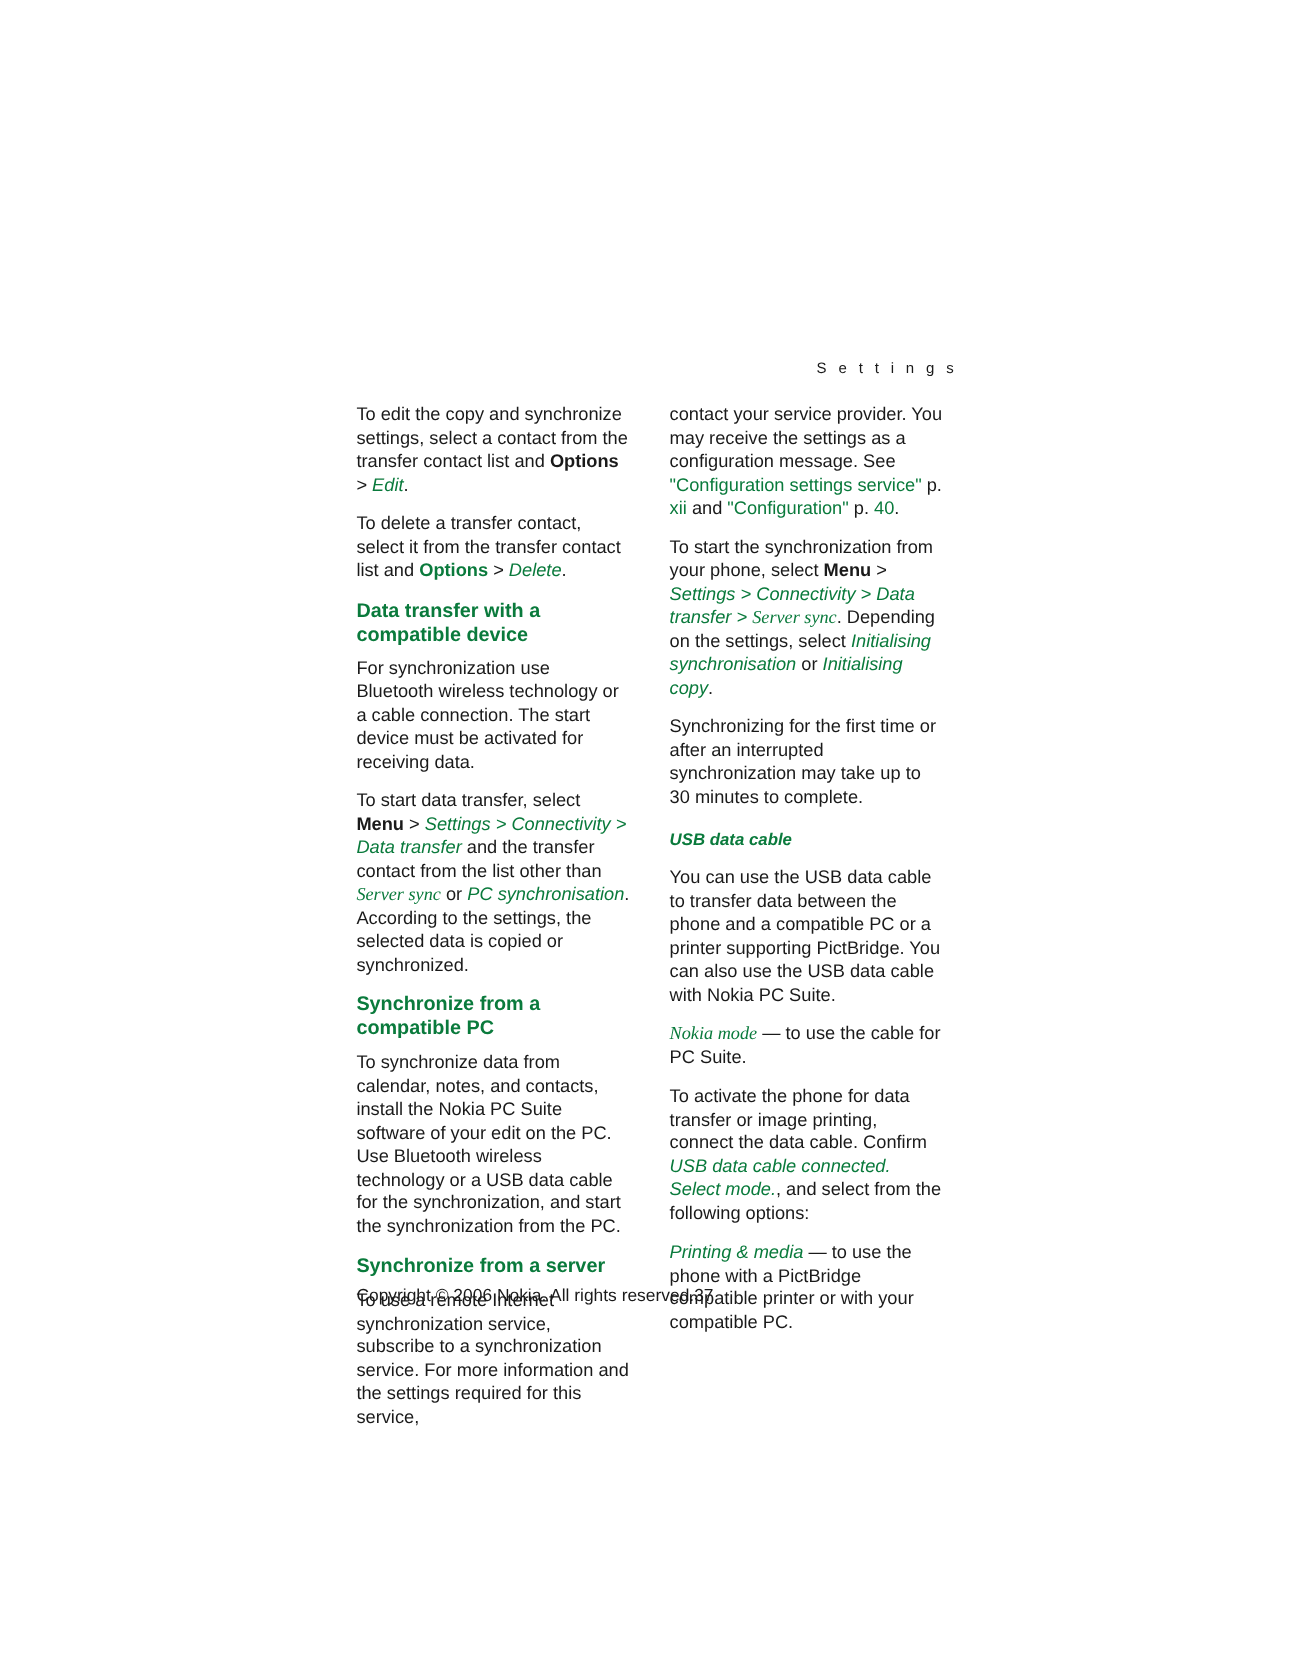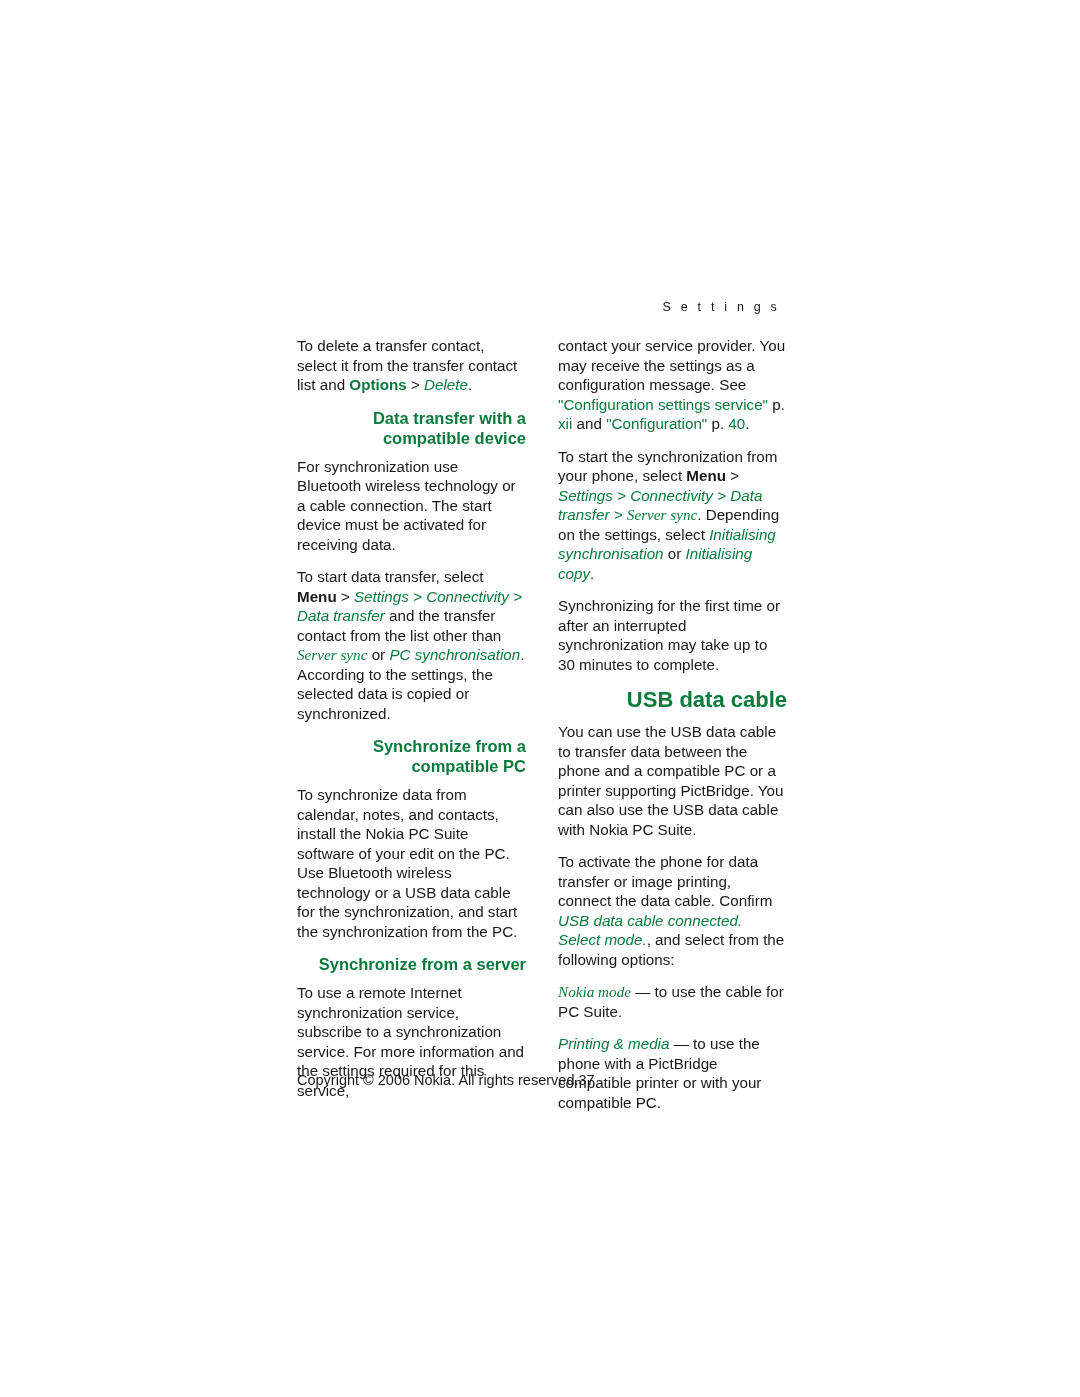--- a/index.html
+++ b/index.html
@@ -16,21 +16,21 @@
     overflow: hidden;
   }
   .page {
     position: absolute;
     left: 0; top: 0;
     width: 1080px;
     height: 1397px;
   }
   .header {
     position: absolute;
-    left: 293px;
+    left: 311px;
     top: 300px;
     width: 487px;
     text-align: right;
     font-size: 12.5px;
     letter-spacing: 3.2px;
     color: #1a1a1a;
   }
   .columns {
     position: absolute;
     left: 297px;
@@ -46,26 +46,26 @@
   }
   p {
     margin: 0 0 13px 0;
   }
   h2 {
     color: #0a7a3c;
     font-size: 16.5px;
     line-height: 20px;
     font-weight: bold;
     margin: 8px 0 9px 0;
-    text-align: right;
   }
   h2.big {
-    font-size: 22px;
+    font-size: 14px;
     line-height: 25px;
     margin: 12px 0 10px 0;
+    font-style: italic;
   }
   .b { font-weight: bold; }
   .g { color: #0a7a3c; }
   .gi { color: #0a7a3c; font-style: italic; }
   .gb { color: #0a7a3c; font-weight: bold; }
   .footer {
     position: absolute;
     left: 297px;
     top: 1072px;
     width: 490px;
@@ -81,20 +81,21 @@
 <body>
 
 <div class="page">
 
   <div class="header">S e t t i n g s</div>
 
   <div class="columns">
 
     <div class="col">
 
+      <p><span>To edit the copy and synchronize settings, select a contact from the transfer contact list and </span><span class="b">Options</span><span> &gt; </span><span class="gi">Edit</span><span>.</span></p>
 
       <p><span>To delete a transfer contact, select it from the transfer contact list and </span><span class="gb">Options</span><span> &gt; </span><span class="gi">Delete</span><span>.</span></p>
 
       <h2>Data transfer with a compatible device</h2>
 
       <p>For synchronization use Bluetooth wireless technology or a cable connection. The start device must be activated for receiving data.</p>
 
       <p><span>To start data transfer, select </span><span class="b">Menu</span><span> &gt; </span><span class="gi">Settings</span><span class="gi"> &gt; </span><span class="gi">Connectivity</span><span class="gi"> &gt; </span><span class="gi">Data transfer</span><span> and the transfer contact from the list other than </span><span class="gi nowrap">Server sync</span><span> or </span><span class="gi">PC synchronisation</span><span>. According to the settings, the selected data is copied or synchronized.</span></p>
 
       <h2>Synchronize from a compatible PC</h2>
@@ -112,23 +113,23 @@
       <p><span>contact your service provider. You may receive the settings as a configuration message. See </span><span class="g">"Configuration settings service"</span><span> p. </span><span class="g">xii</span><span> and </span><span class="g">"Configuration"</span><span> p. </span><span class="g">40</span><span>.</span></p>
 
       <p><span>To start the synchronization from your phone, select </span><span class="b">Menu</span><span> &gt; </span><span class="gi">Settings</span><span class="gi"> &gt; </span><span class="gi">Connectivity</span><span class="gi"> &gt; </span><span class="gi">Data transfer</span><span class="gi"> &gt; </span><span class="gi nowrap">Server sync</span><span>. Depending on the settings, select </span><span class="gi">Initialising synchronisation</span><span> or </span><span class="gi">Initialising copy</span><span>.</span></p>
 
       <p>Synchronizing for the first time or after an interrupted synchronization may take up to 30 minutes to complete.</p>
 
       <h2 class="big">USB data cable</h2>
 
       <p>You can use the USB data cable to transfer data between the phone and a compatible PC or a printer supporting PictBridge. You can also use the USB data cable with Nokia PC Suite.</p>
 
+      <p><span class="gi nowrap">Nokia mode</span><span> — to use the cable for PC Suite.</span></p>
+
       <p><span>To activate the phone for data transfer or image printing, connect the data cable. Confirm </span><span class="gi">USB data cable connected. Select mode.</span><span>, and select from the following options:</span></p>
-
-      <p><span class="gi nowrap">Nokia mode</span><span> — to use the cable for PC Suite.</span></p>
 
       <p><span class="gi">Printing &amp; media</span><span> — to use the phone with a PictBridge compatible printer or with your compatible PC.</span></p>
 
     </div>
 
   </div>
 
   <div class="footer">
     <span class="copy">Copyright © 2006 Nokia. All rights reserved.</span>
     <span class="pageno">37</span>

